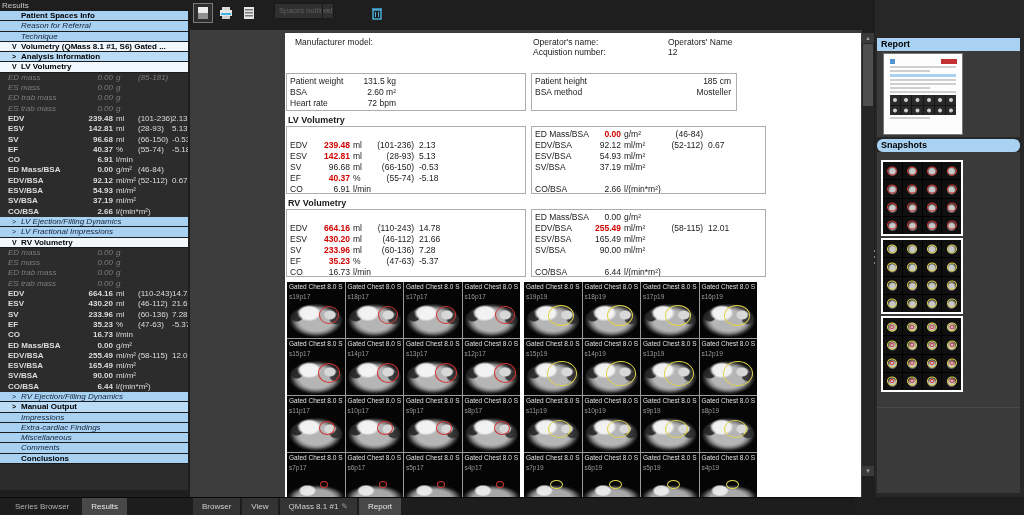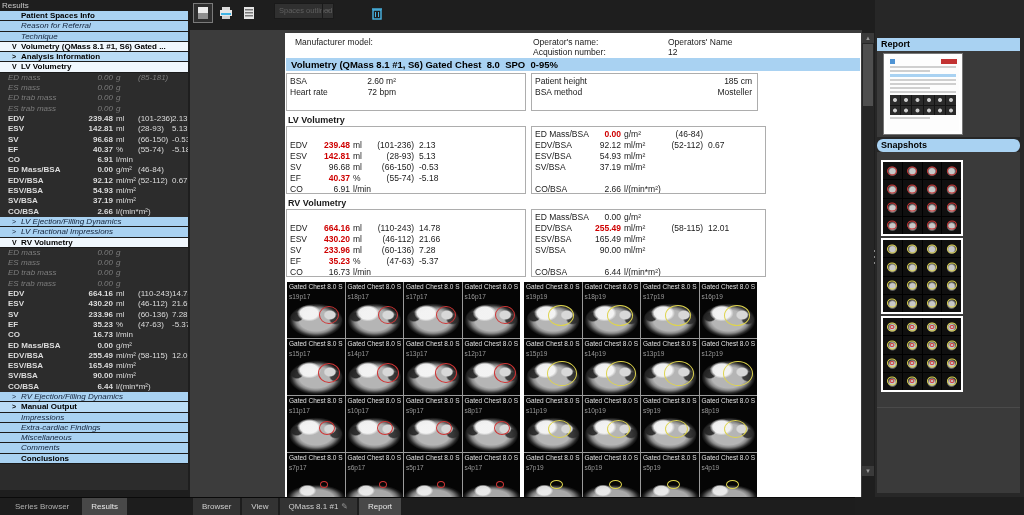--- a/index.html
+++ b/index.html
@@ -404,33 +404,36 @@
   </div>
 
 <div id="doc-area" class="abs">
   <div id="page">
     <span class="ph" style="left:10px;top:4px;">Manufacturer model:</span>
     <span class="ph" style="left:248px;top:4px;">Operator's name:</span>
     <span class="ph" style="left:383px;top:4px;">Operators' Name</span>
     <span class="ph" style="left:248px;top:14px;">Acquistion number:</span>
     <span class="ph" style="left:383px;top:14px;">12</span>
 
-    <div id="vol-title">Volumetry (QMass 8.1 #1, S6) Gated Chest  8.0  SPO  0-95%</div>
 
     <div class="pbox" style="left:1px;top:40px;width:240px;height:38px;" id="patient-left-box">
+        <div class="prow pi-left">
+          <span class="l">Patient weight</span>
+          <span class="v">131.5 kg</span>
+        </div>
         <div class="prow pi-left">
           <span class="l">BSA</span>
           <span class="v">2.60 m²</span>
         </div>
         <div class="prow pi-left">
           <span class="l">Heart rate</span>
           <span class="v">72 bpm</span>
         </div>
       </div>
-    <div class="pbox" style="left:246px;top:40px;width:227px;height:38px;" id="patient-right-box">
+    <div class="pbox" style="left:246px;top:40px;width:206px;height:38px;" id="patient-right-box">
         <div class="prow pi-right">
           <span class="l">Patient height</span>
           <span class="v">185 cm</span>
         </div>
         <div class="prow pi-right">
           <span class="l">BSA method</span>
           <span class="v">Mosteller</span>
         </div>
       </div>
 

